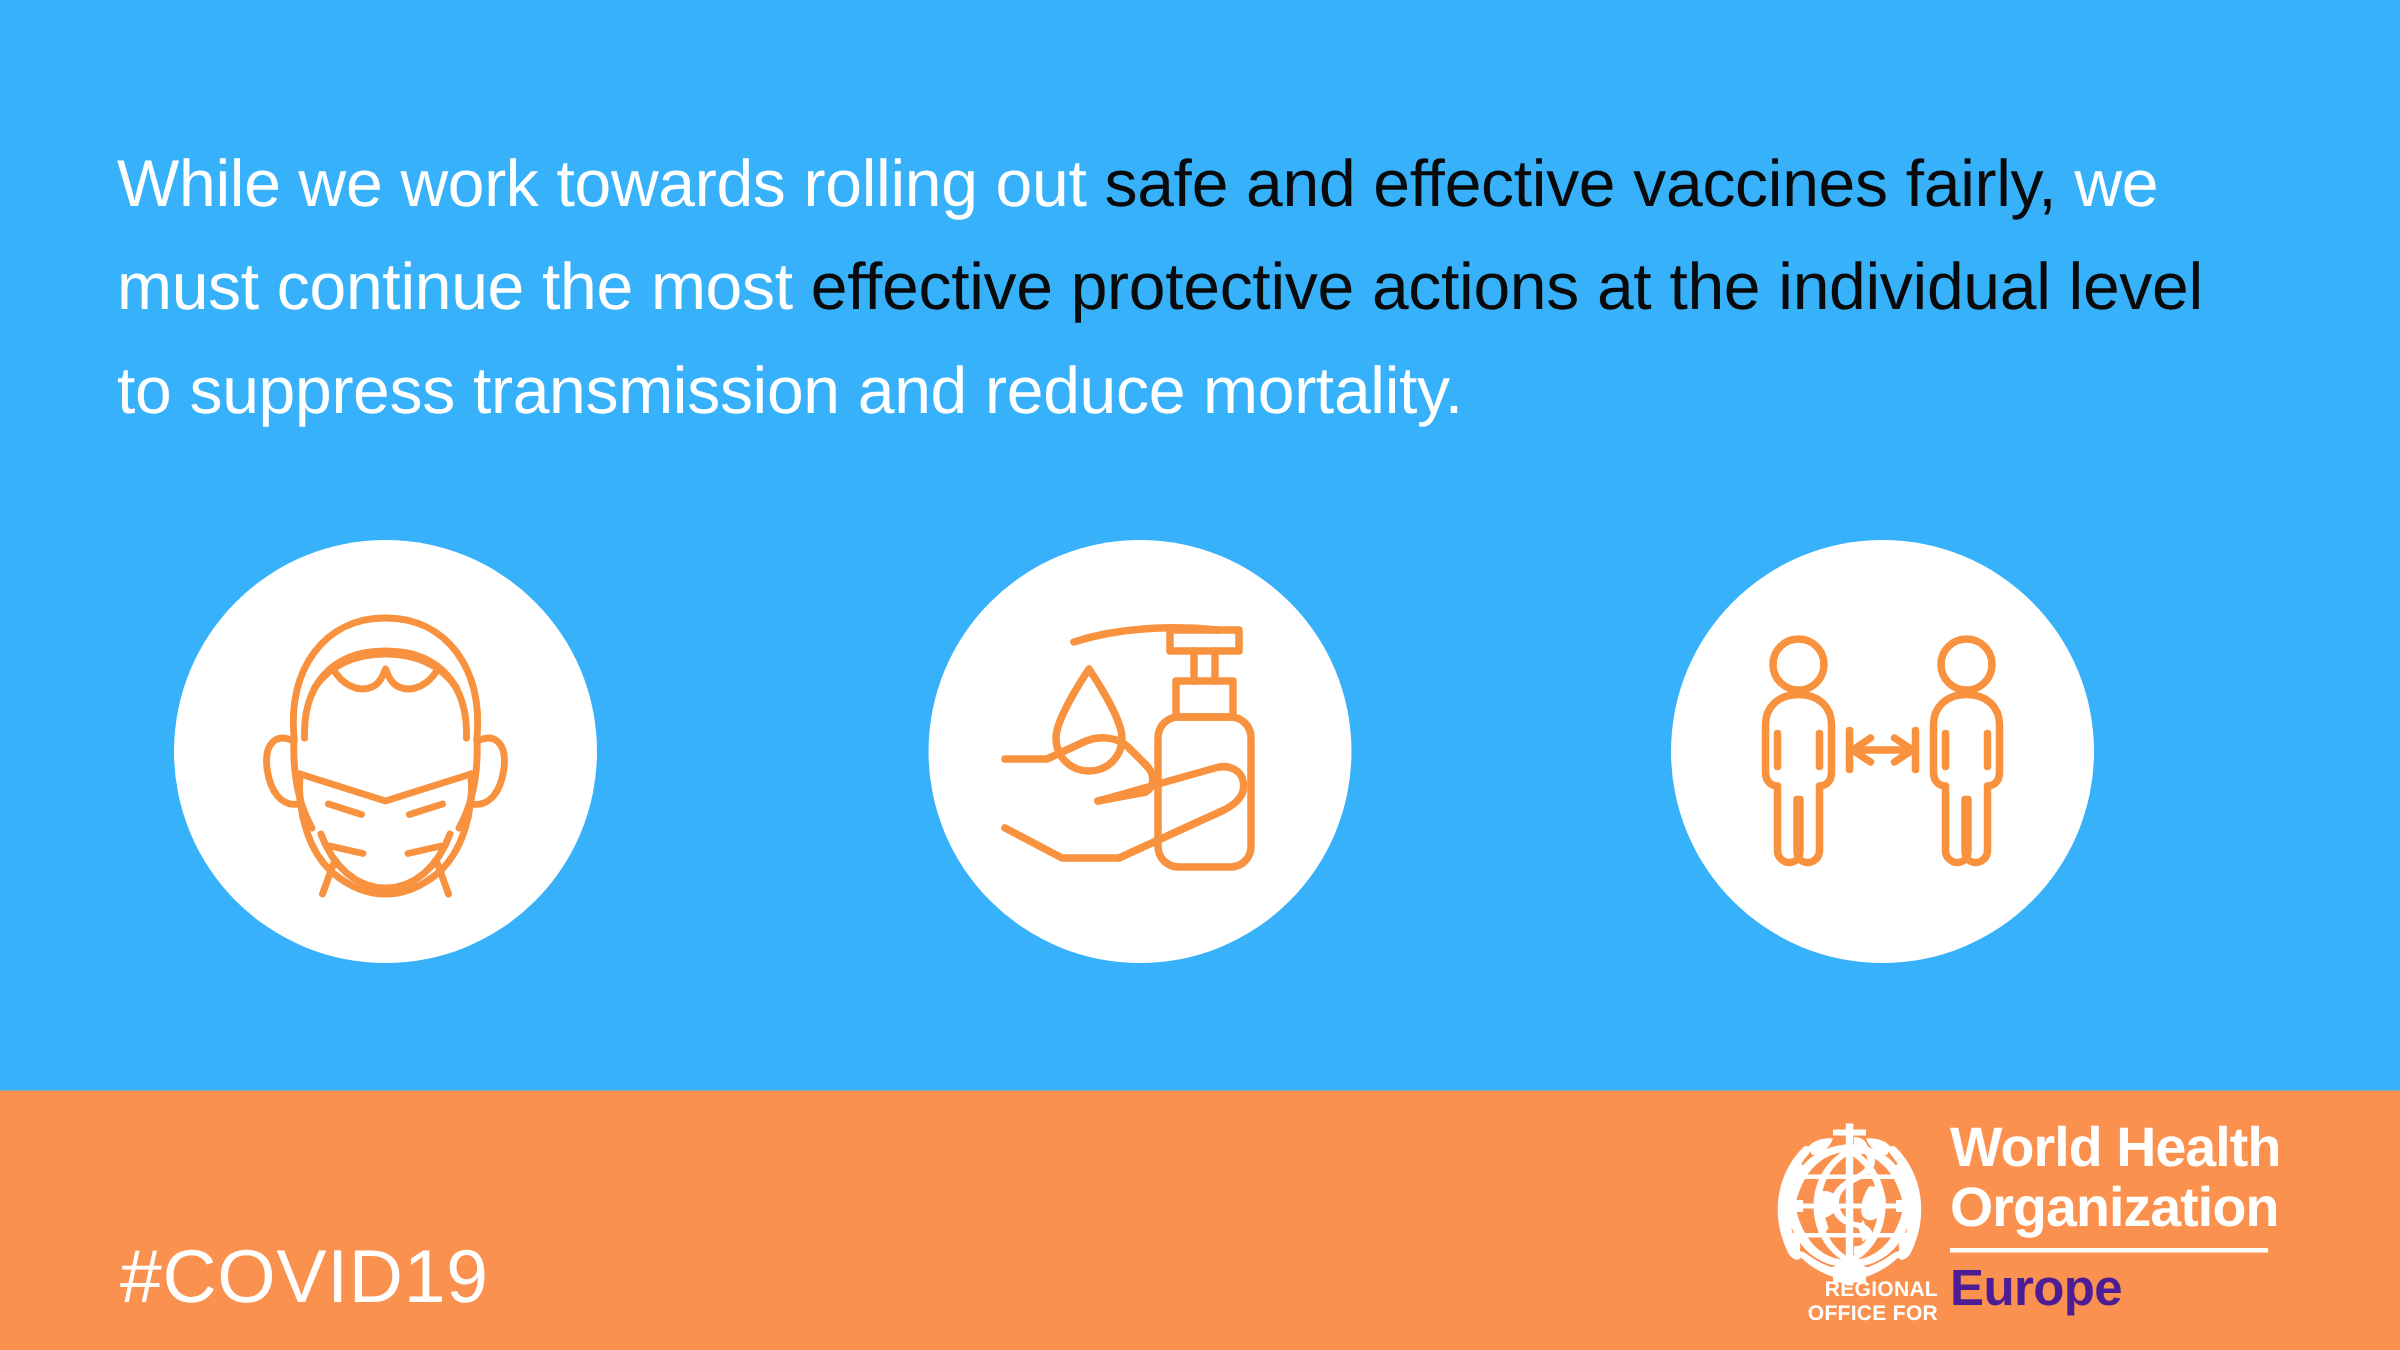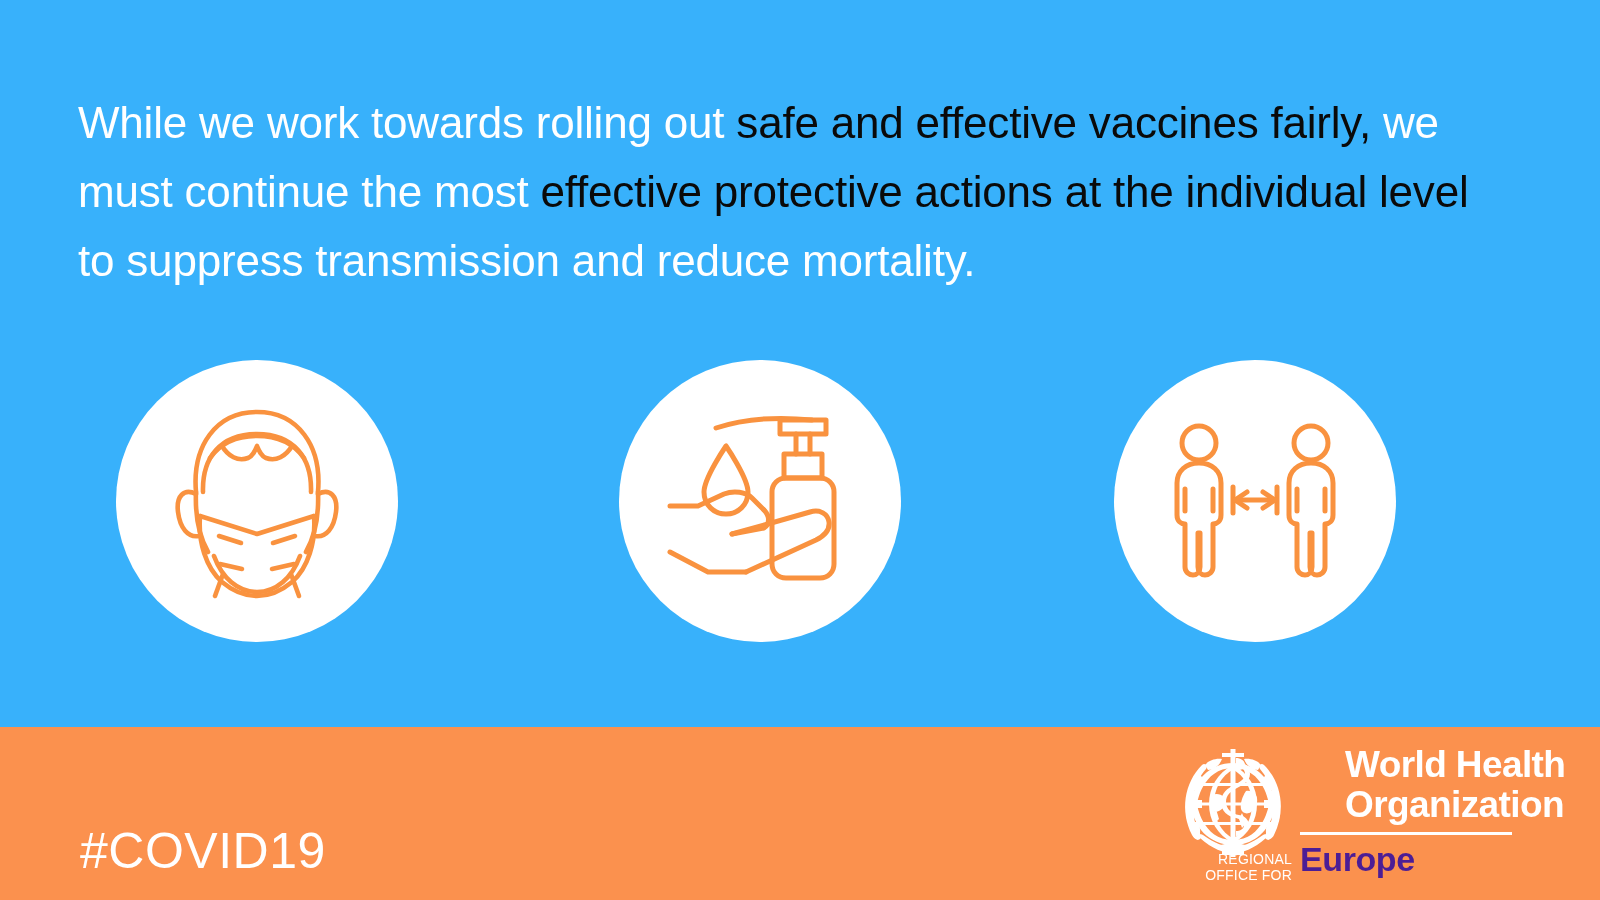--- a/index.html
+++ b/index.html
@@ -94,21 +94,20 @@
     left: 0;
     top: 0;
     width: 122px;
     height: 122px;
   }
   .who-words {
     position: absolute;
     left: 128px;
     top: 2px;
     width: 212px;
-    margin-left: 45px;
   }
   .who-line {
     color: #ffffff;
     font-weight: 700;
     font-size: 37px;
     line-height: 40px;
     letter-spacing: -0.6px;
     white-space: nowrap;
   }
   .who-rule {
@@ -129,21 +128,21 @@
     line-height: 40px;
     letter-spacing: -0.4px;
   }
   .who-office {
     position: absolute;
     left: 0px;
     top: 108px;
     width: 120px;
     text-align: right;
     color: #ffffff;
-    font-weight: 400;
+    font-weight: 700;
     font-size: 14px;
     line-height: 16px;
     letter-spacing: 0.2px;
   }
 </style>
 </head>
 <body>
 
 <div class="poster">
 

